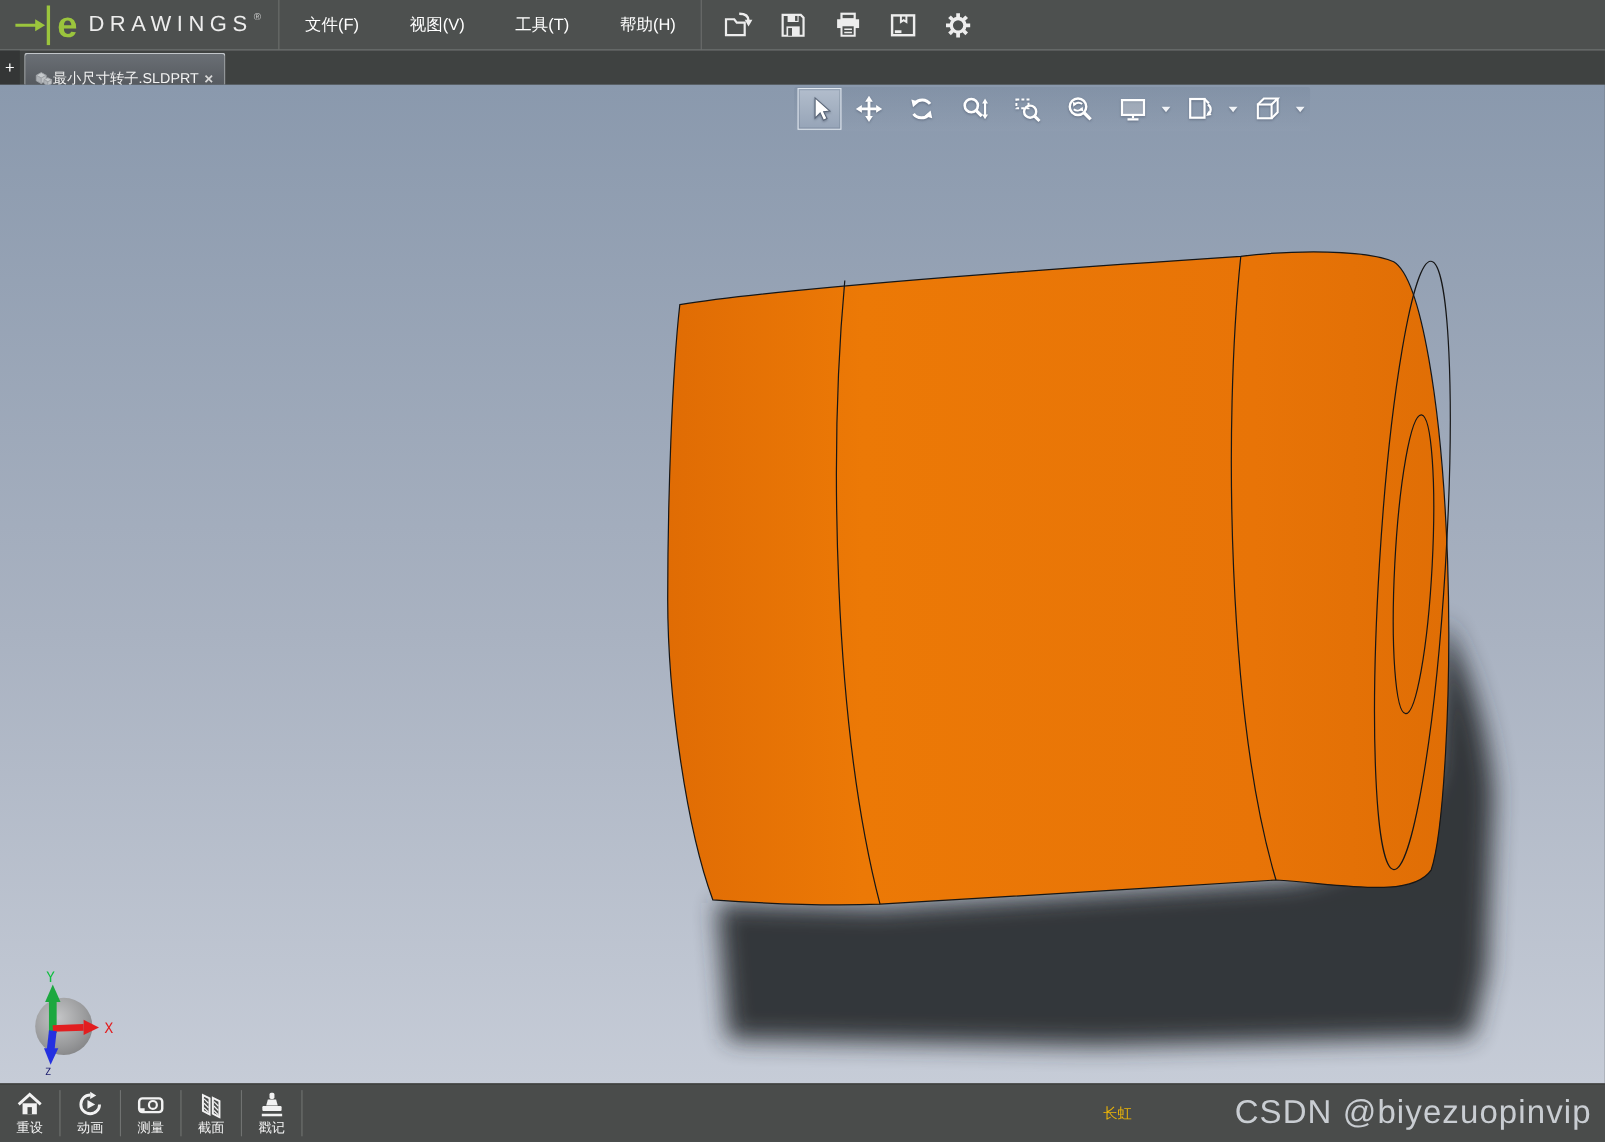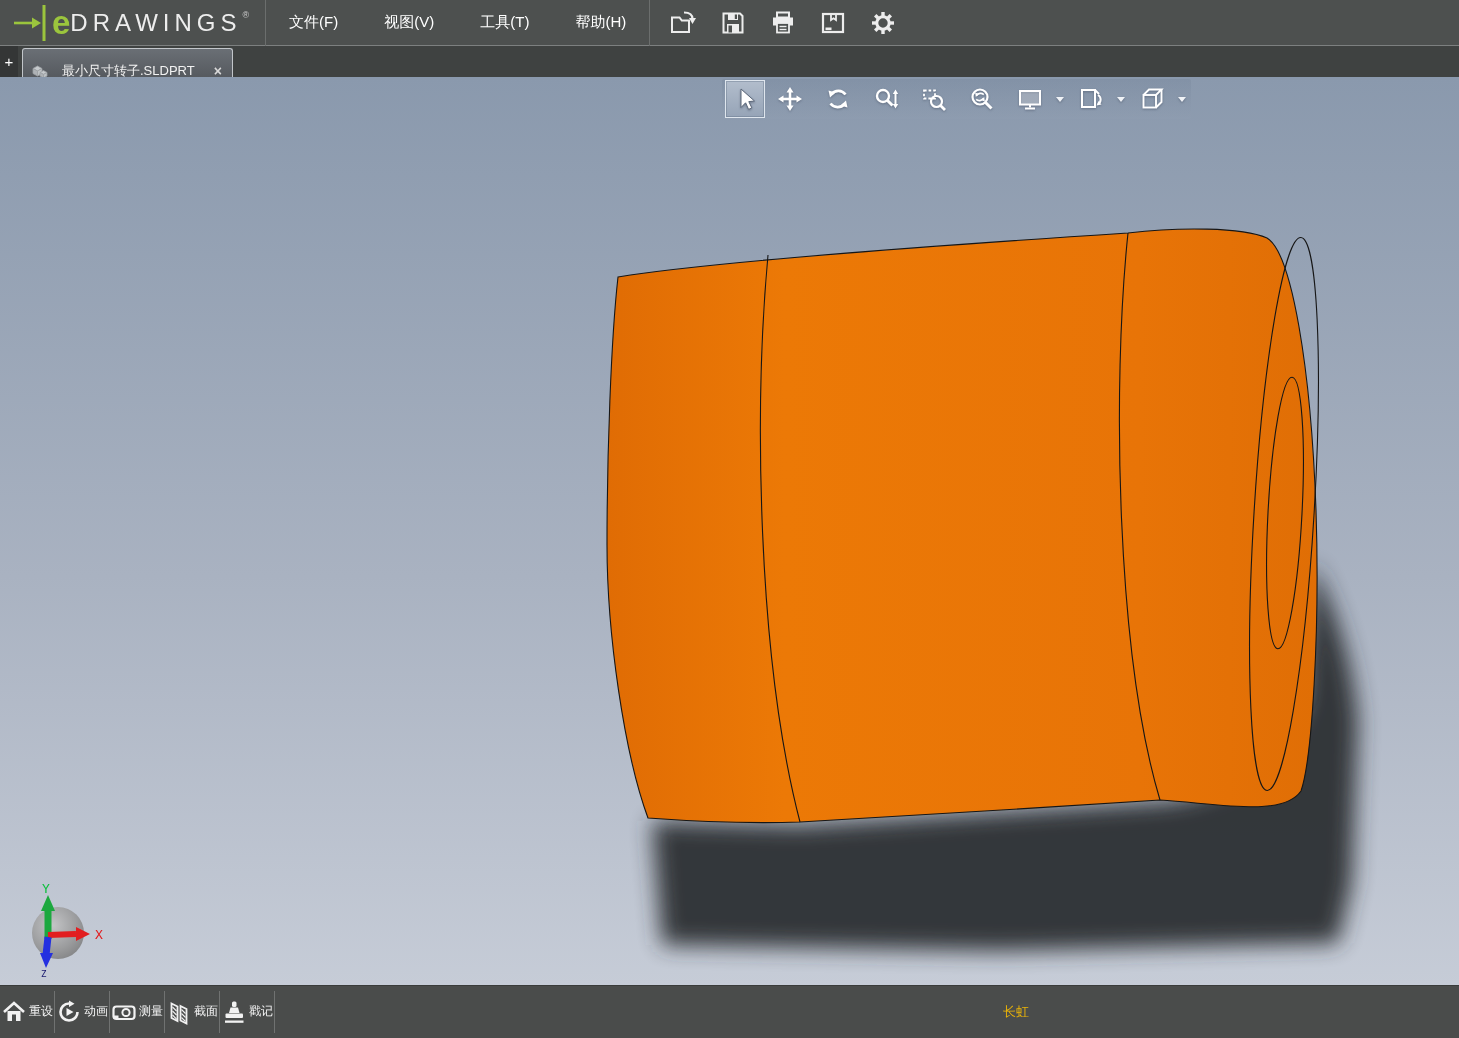--- a/index.html
+++ b/index.html
@@ -5,34 +5,34 @@
   * { box-sizing: border-box; margin: 0; padding: 0; }
   html,body { width:1459px; height:1038px; overflow:hidden;
     font-family:"Liberation Sans","DejaVu Sans",sans-serif; background:#4D504F; }
   .app { width:1459px; height:1038px; display:flex; flex-direction:column; }
 
   
   .menubar { height:46px; flex:0 0 46px; background:#4D504F; display:flex;
     align-items:center; border-bottom:1px solid #7d8080; }
   .logo { display:flex; align-items:center; height:100%; padding:0 16px 0 12px; }
   .logo-e { color:#9BC53D; font-size:33px; font-weight:bold; line-height:1; margin-left:4px; }
-  .logo-name { color:#EDEDED; font-size:24px; letter-spacing:5px; margin-left:0; }
+  .logo-name { color:#EDEDED; font-size:20px; letter-spacing:5px; margin-left:10px; }
   .logo-reg { color:#CFCFCF; font-size:9px; margin-left:1px; align-self:flex-start; margin-top:10px; }
   .vdiv { width:1px; height:46px; background:#6b6e6d; flex:0 0 1px; }
   .menus { display:flex; height:100%; align-items:center; }
   .menu-item { color:#FFFFFF; font-size:15px; padding:12px 23px; height:100%;
     display:flex; align-items:center; cursor:default; }
   .quickbar { display:flex; align-items:center; padding-left:8px; }
   .qbtn { width:50px; height:46px; display:flex; align-items:center; justify-content:center; }
 
   
   .tabbar { height:31px; flex:0 0 31px; background:#3f4241; display:flex; align-items:stretch; }
   .newtab { width:18px; display:flex; align-items:center; justify-content:center;
     color:#fff; font-size:15px; background:#343636; cursor:pointer; }
-  .tab { margin-top:2px; margin-left:4px; display:flex; align-items:center; gap:14px;
+  .tab { margin-top:2px; margin-left:4px; display:flex; align-items:center; gap:0;
     padding:16px 10px 0 8px; background:linear-gradient(#6a6f75,#565a5f);
     border:1px solid #c2c6ca; border-bottom:none; border-radius:3px 3px 0 0;
     color:#F2F2F2; font-size:13px; }
   .tab-close { color:#D9D9D9; font-size:14px; font-weight:bold; margin-left:5px; }
 
   
   .canvas { position:relative; flex:1 1 auto;
     background:linear-gradient(180deg,#8A99AD 0%,#A9B2C1 55%,#C6CCD7 100%); overflow:hidden; }
   .scene { position:absolute; left:0; top:0; }
 
@@ -47,21 +47,21 @@
     background:linear-gradient(#b2bdcc,#96a4b7);
     border:1px solid #dfe6ee; box-shadow: inset 0 0 0 1px rgba(90,105,125,.35); }
   .caret-slot { width:13px; height:38px; display:flex; align-items:center; justify-content:center; }
   .caret { width:0; height:0; border-left:4px solid transparent;
     border-right:4px solid transparent; border-top:5px solid #F0F3F7;
     filter: drop-shadow(0 1px 1px rgba(70,80,100,.55)); }
 
   
   .bottombar { height:53px; flex:0 0 53px; background:#4A4C4B; display:flex;
     align-items:stretch; position:relative; border-top:1px solid #3a3c3b; }
-  .bbtn { width:54px; display:flex; flex-direction:row; align-items:center;
+  .bbtn { width:54px; display:flex; flex-direction:column; align-items:center;
     justify-content:center; gap:2px; padding-top:0; }
   .bbtn .lbl { font-size:12px; color:#F5F5F5; line-height:1.1; }
   .bsep { width:1px; background:#707271; margin:5px 0; flex:0 0 1px; }
   .owner { position:absolute; left:1003px; top:50%; transform:translateY(-50%);
     color:#eab308; font-size:13px; }
   .watermark { position:absolute; right:12px; top:50%; transform:translateY(-50%);
     color:#C9CDD2; font-size:30px; letter-spacing:1px; white-space:nowrap; }
 </style>
 </head>
 <body>
@@ -368,15 +368,16 @@
         <rect x="11" y="2.5" width="4.5" height="5.5" rx="1.5" fill="#F2F2F2"></rect>
         <path d="M9.5 8.5 H17 L18.5 14 H8 Z" fill="#F2F2F2"></path>
         <rect x="4.5" y="14.5" width="17.5" height="4.5" rx="1" fill="#F2F2F2"></rect>
         <rect x="4" y="21.5" width="18.5" height="2.3" fill="#F2F2F2"></rect>
       </svg>
       <span class="lbl">戳记</span>
     </div>
     <div class="bsep"></div>
 
     <span class="owner">长虹</span>
+    <span class="watermark">CSDN @biyezuopinvip</span>
   </footer>
 
 </div>
 
 </body></html>

